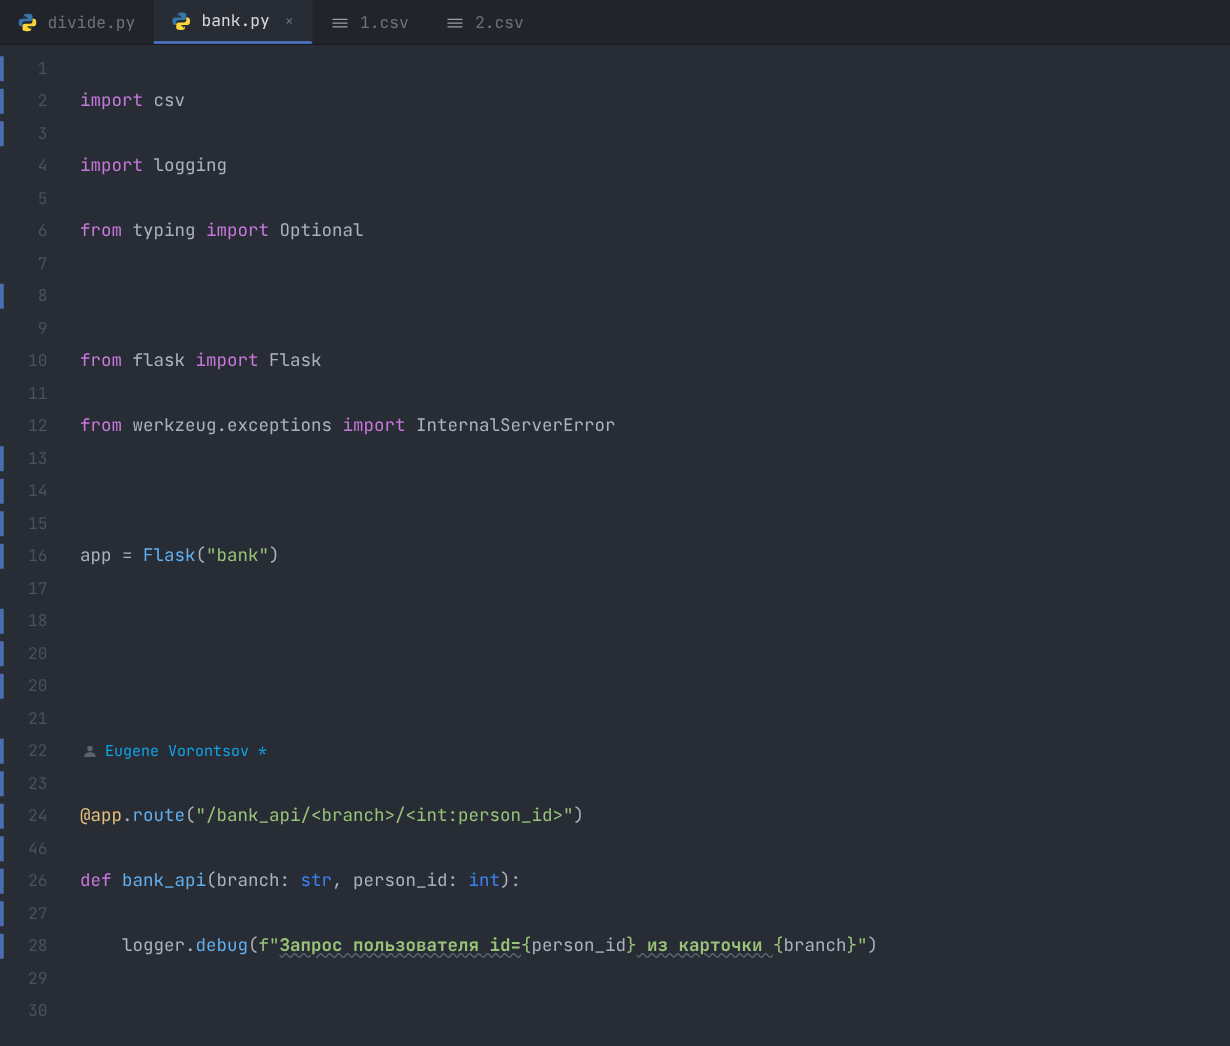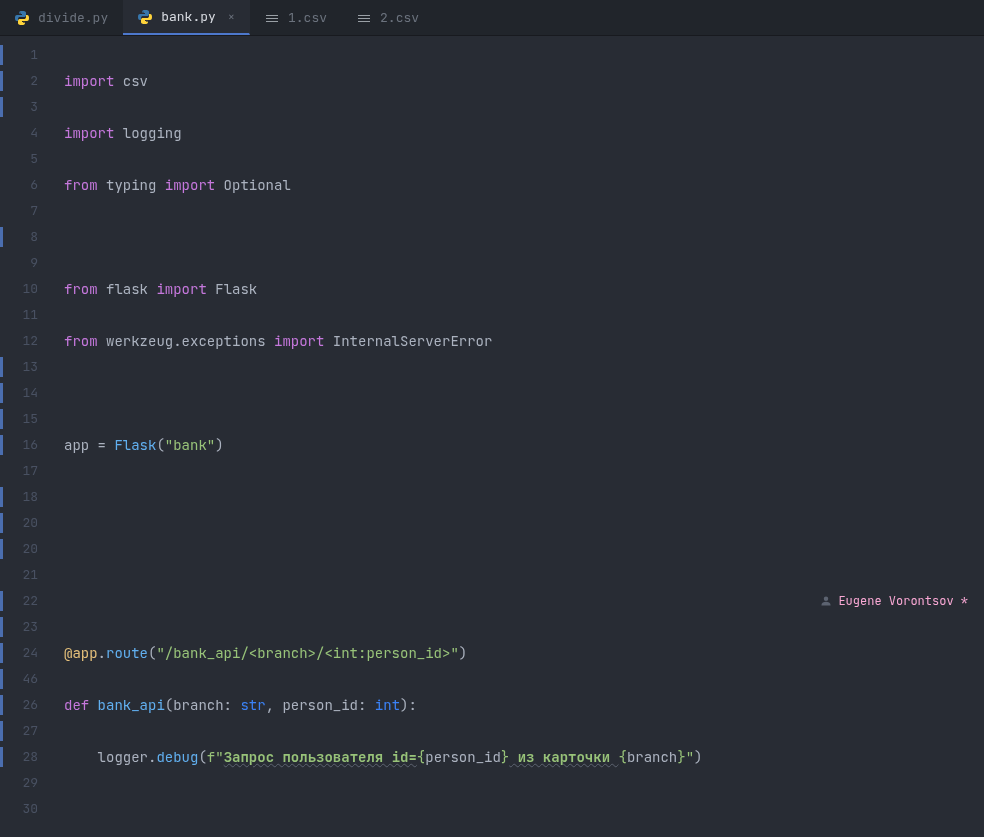--- a/index.html
+++ b/index.html
@@ -62,28 +62,27 @@
 .code {
   flex: 1;
   padding: 6px 16px 6px 16px;
   line-height: 26px;
   white-space: pre;
   font-size: 14px;
   position: relative;
 }
 .line { height: 26px; }
 .author-hint {
-  color: #f9a8d4;
+  color: #0ea5e9;
   font-size: 12px;
   height: 26px;
   display: flex;
   align-items: center;
   gap: 6px;
   padding-left: 2px;
-  justify-content: flex-end;
 }
 .author-hint .person-icon { width: 12px; height: 12px; }
 .kw { color: #c678dd; }
 .fn { color: #61afef; }
 .cls { color: #3b82f6; }
 .str { color: #98c379; }
 .decor { color: #e5c07b; }
 .wavy { text-decoration: underline wavy #5c6370; text-decoration-thickness: 1px; font-weight: bold; }
 @keyframes blink { 50% { opacity: 0; } }
 .py-icon { fill: #3776ab; }

